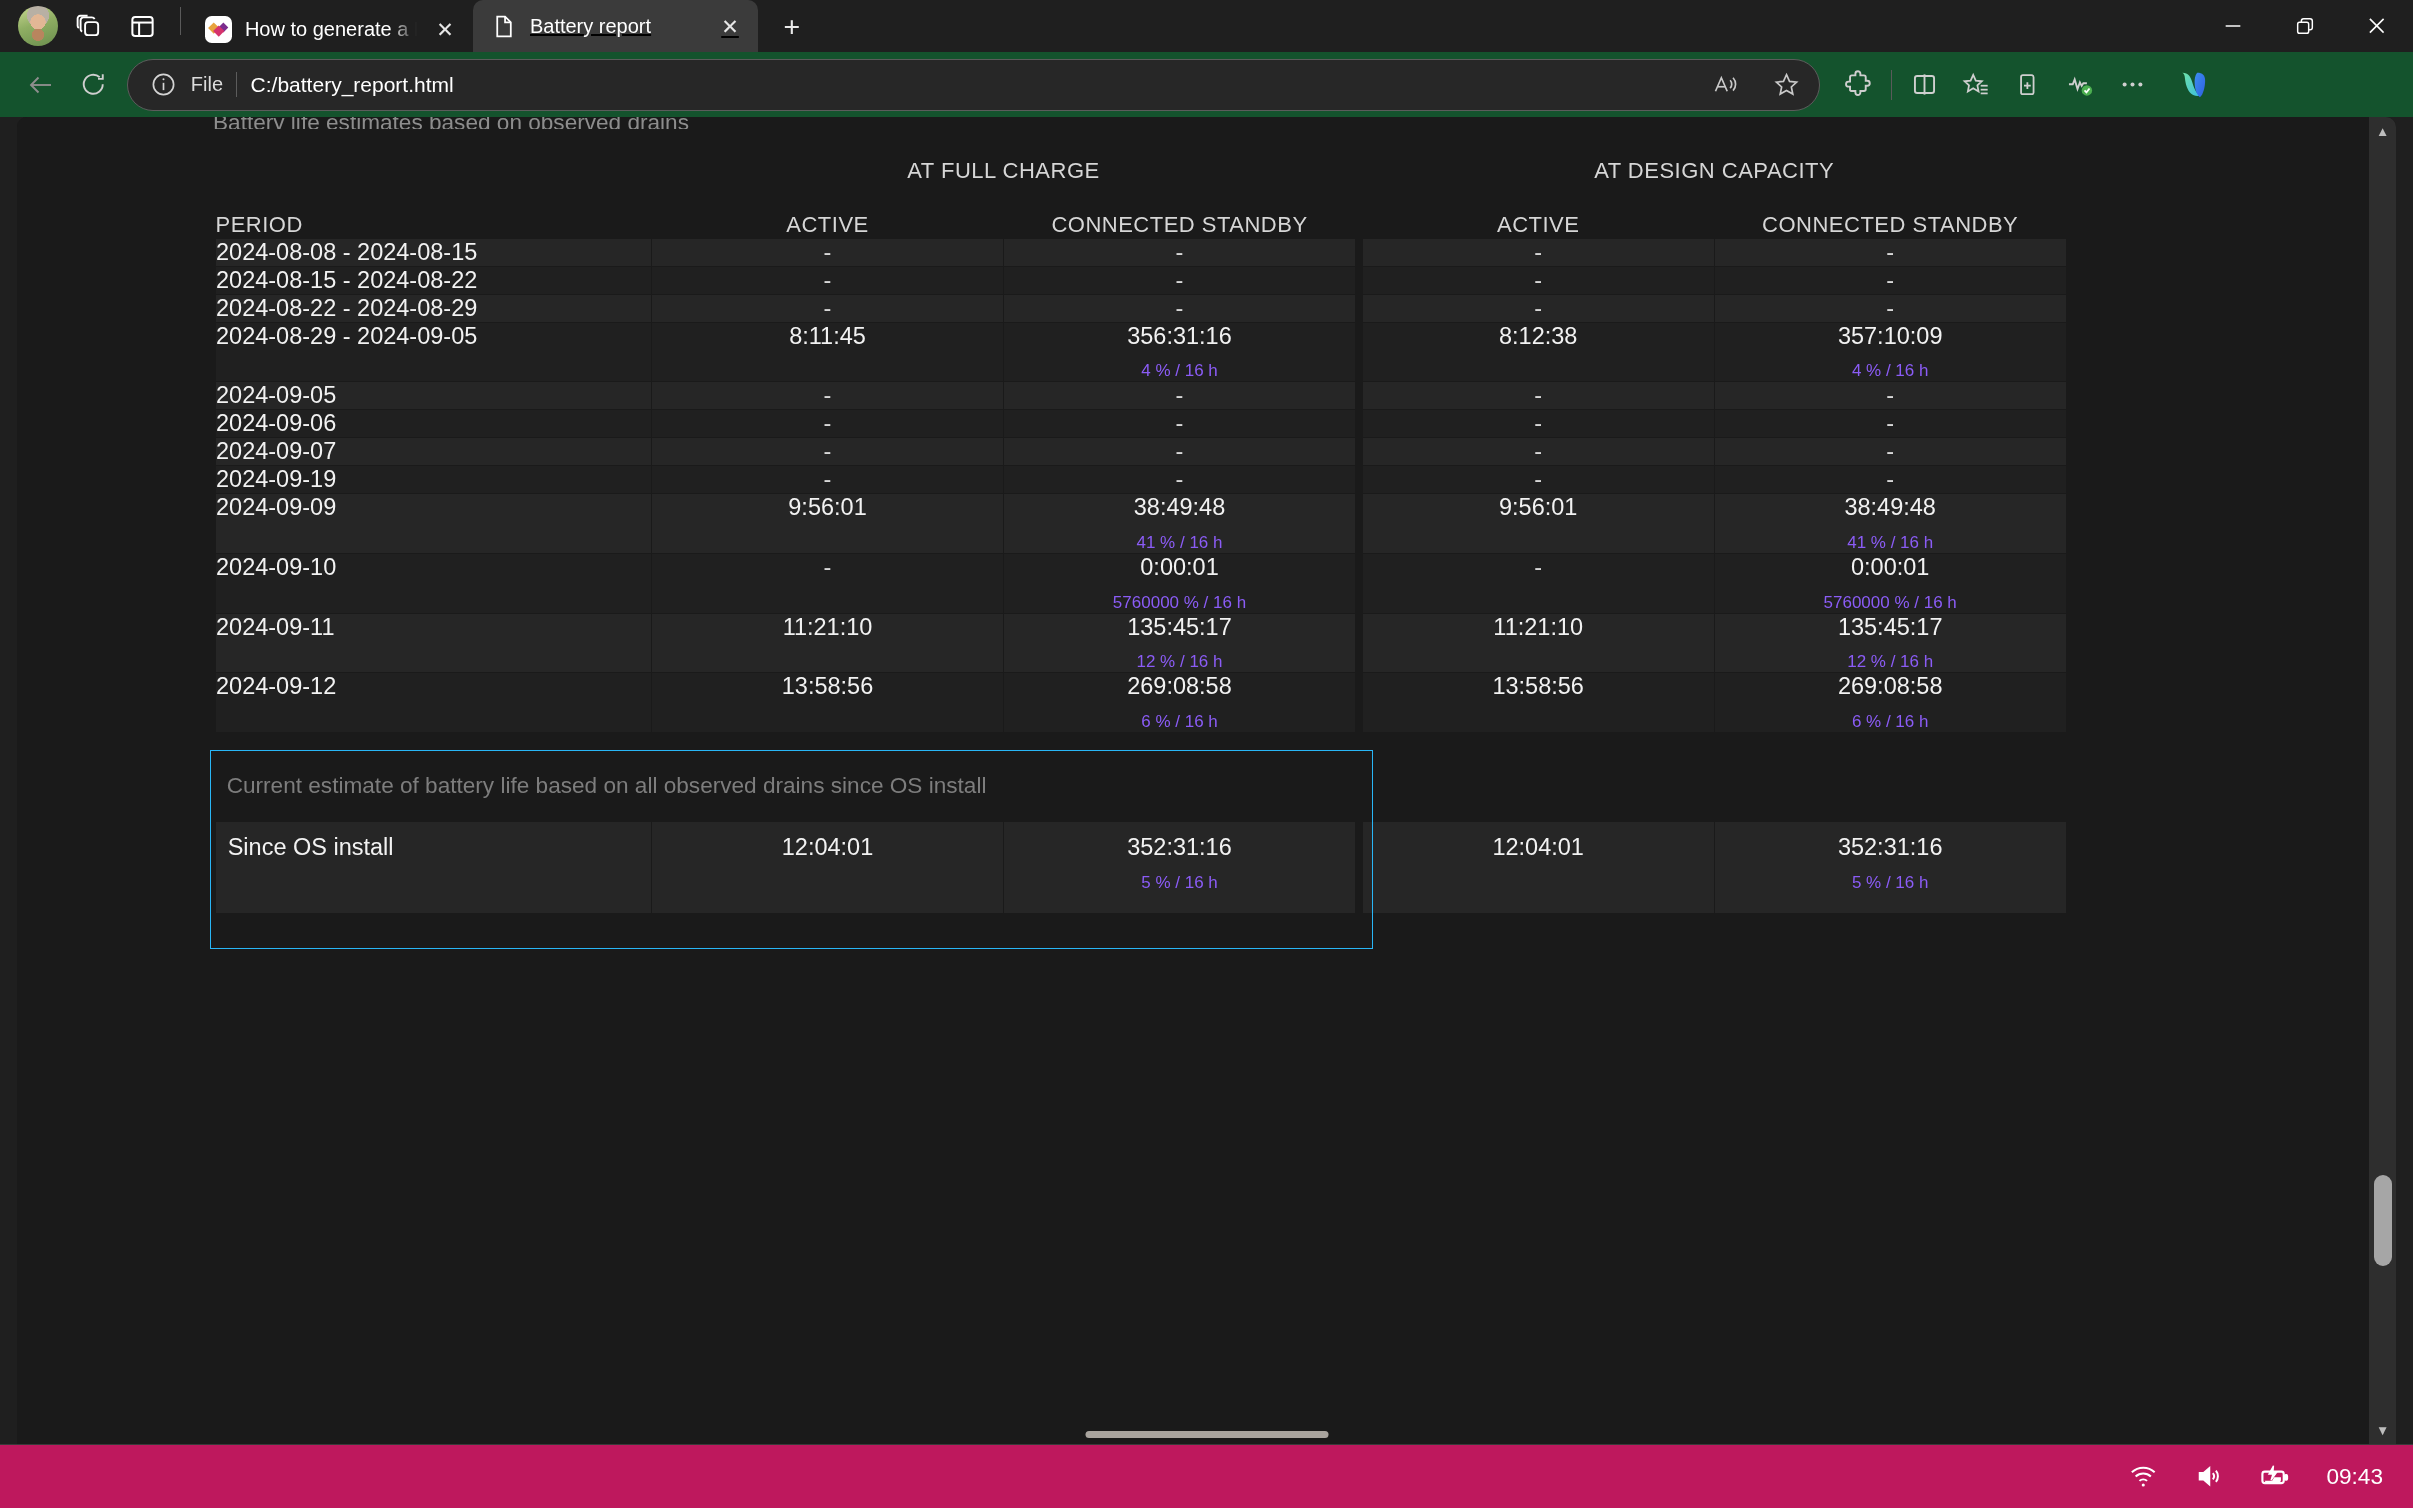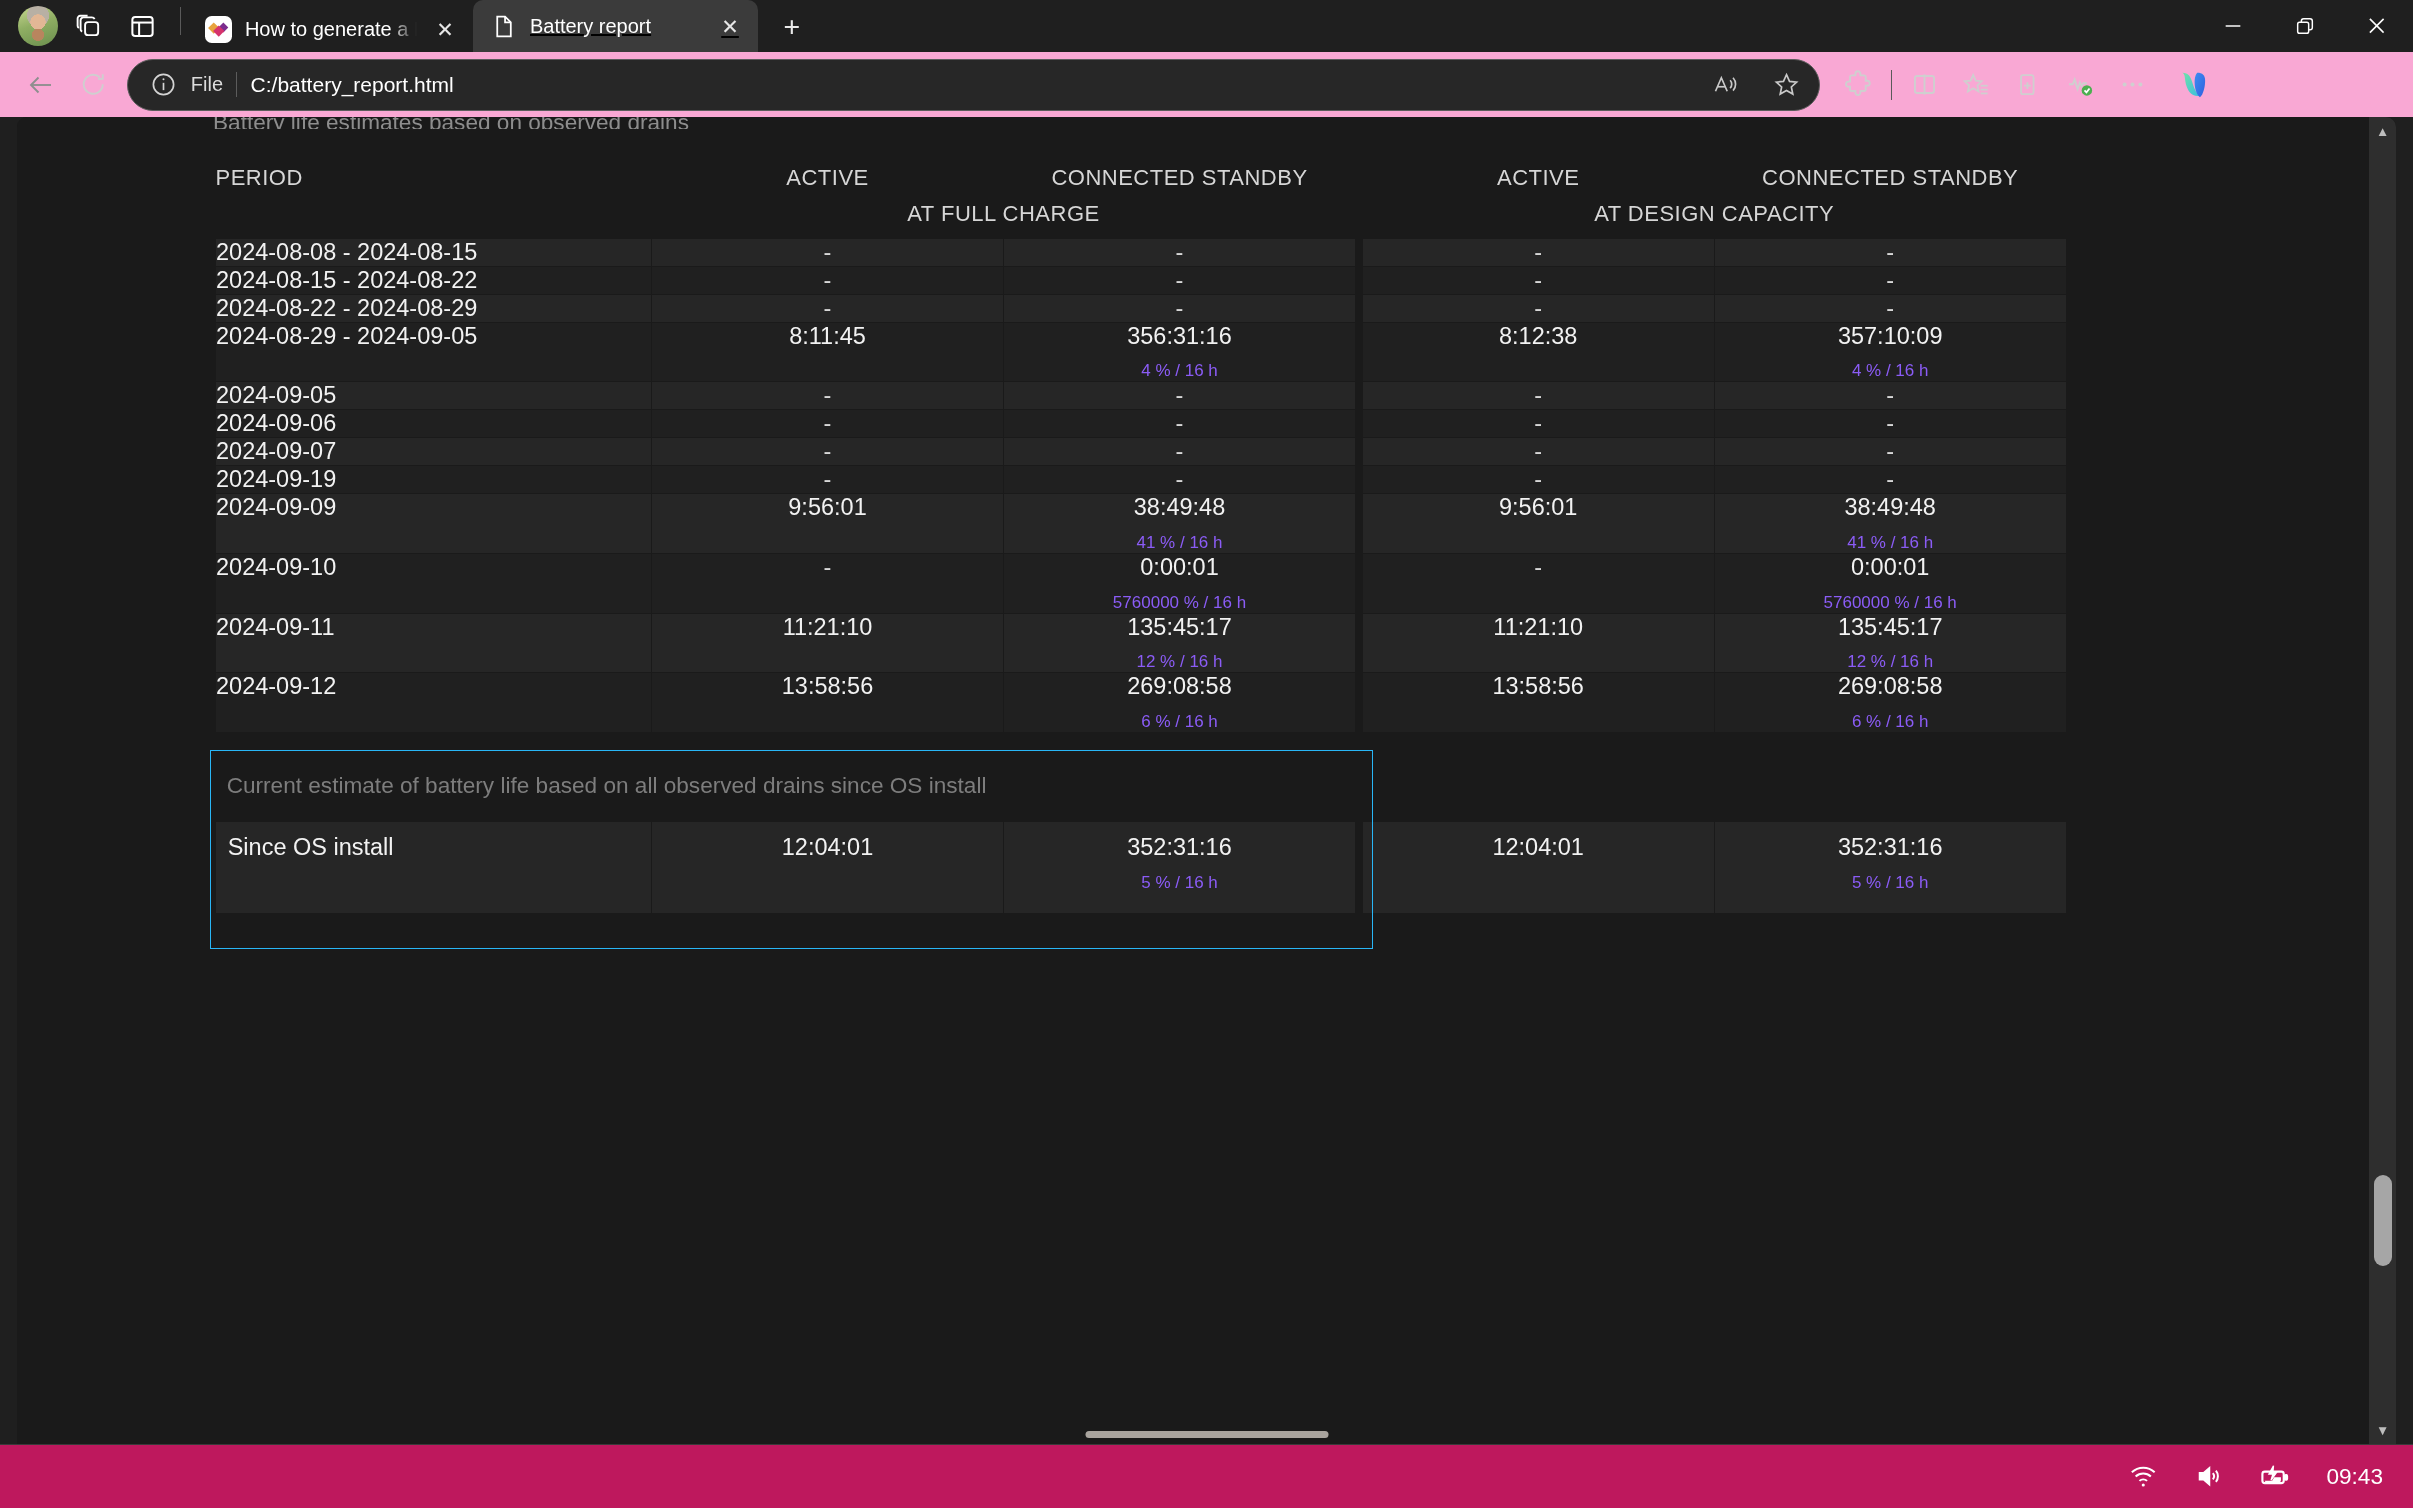--- a/index.html
+++ b/index.html
@@ -95,21 +95,21 @@
     display: flex; align-items: center; justify-content: center;
     color: #e9e9e9; font-size: 28.5px; font-weight: 300; line-height: 1; flex: 0 0 auto;
   }
   .wincontrols {
     position: absolute; right: 0; top: 0; height: 52px; display: flex;
   }
   .wc { width: 72px; height: 52px; display: flex; align-items: center; justify-content: center; color: #fff; }
 
   
   #toolbar {
-    height: 65px; min-height: 65px; background: #f9a8d4;
+    height: 65px; min-height: 65px; background: #14532d;
     display: flex; align-items: center; padding: 0 18.4px 0 15px; gap: 0;
   }
   .nav-btn {
     width: 52px; height: 52px; border-radius: 6.7px; flex: 0 0 auto;
     display: flex; align-items: center; justify-content: center; color: #cfcfcf;
   }
   .nav-btn.dim { color: #8e8e8e; }
   #omnibox {
     flex: 1 1 auto; height: 52px; margin-left: 8.4px; margin-right: 11.7px;
     background: #272727; border: 0.8px solid #5c5c5c; border-radius: 26px;
@@ -427,32 +427,32 @@
 
   <div id="viewport">
 
     <div id="page">
 
       <div class="clipped-heading">Battery life estimates based on observed drains</div>
 
       <table class="report">
         <thead>
           <tr>
+            <th class="grp-head r-period"></th>
+            <th class="grp-head" colspan="2">AT FULL CHARGE</th>
+            <th class="gap"></th>
+            <th class="grp-head" colspan="2">AT DESIGN CAPACITY</th>
+          </tr>
+          <tr>
             <th class="col-head left r-period">PERIOD</th>
             <th class="col-head ctr r-active">ACTIVE</th>
             <th class="col-head ctr r-cs">CONNECTED STANDBY</th>
             <th class="gap"></th>
             <th class="col-head ctr r-active">ACTIVE</th>
             <th class="col-head ctr r-cs">CONNECTED STANDBY</th>
-          </tr>
-          <tr>
-            <th class="grp-head r-period"></th>
-            <th class="grp-head" colspan="2">AT FULL CHARGE</th>
-            <th class="gap"></th>
-            <th class="grp-head" colspan="2">AT DESIGN CAPACITY</th>
           </tr>
         </thead>
         <tbody id="report-body">
             <tr class="odd">
               <td class="period r-period">2024-08-08 - 2024-08-15</td>
               <td class="val dash r-active">-</td>
               <td class="val dash r-cs">-</td>
               <td class="spacer gap"></td>
               <td class="val dash r-active">-</td>
               <td class="val dash r-cs">-</td>

